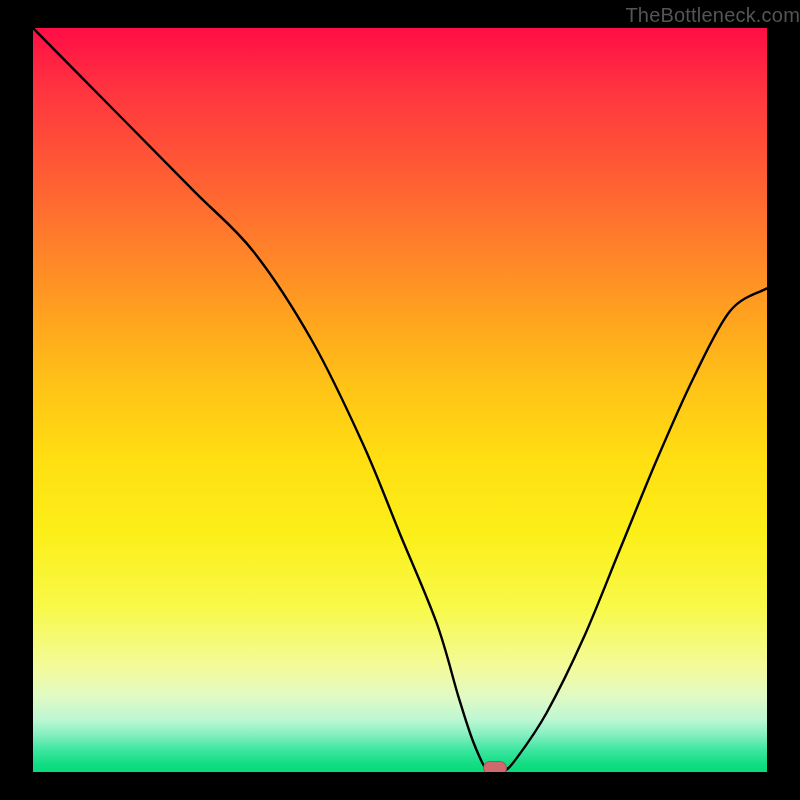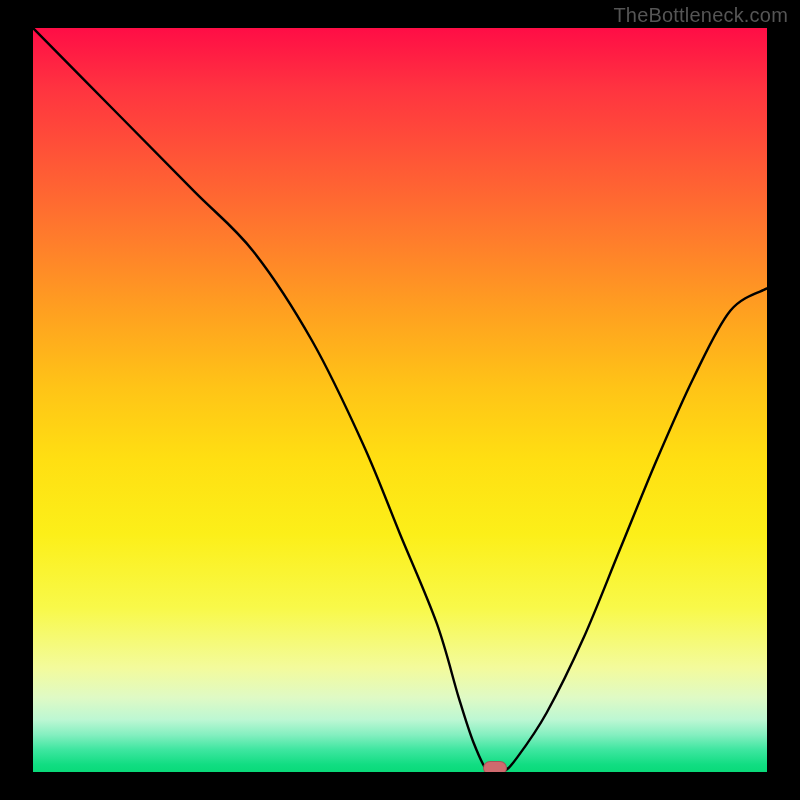--- a/index.html
+++ b/index.html
@@ -6,21 +6,21 @@
   body {
     width: 800px;
     height: 800px;
     background: #000;
     position: relative;
     font-family: Arial, Helvetica, sans-serif;
   }
   .watermark {
     position: absolute;
     top: 4px;
-    right: 12px;
+    right: 0;
     color: #555;
     font-size: 20px;
     font-weight: 500;
     letter-spacing: 0.2px;
     z-index: 3;
   }
   .plot-area {
     position: absolute;
     left: 33px;
     top: 28px;

